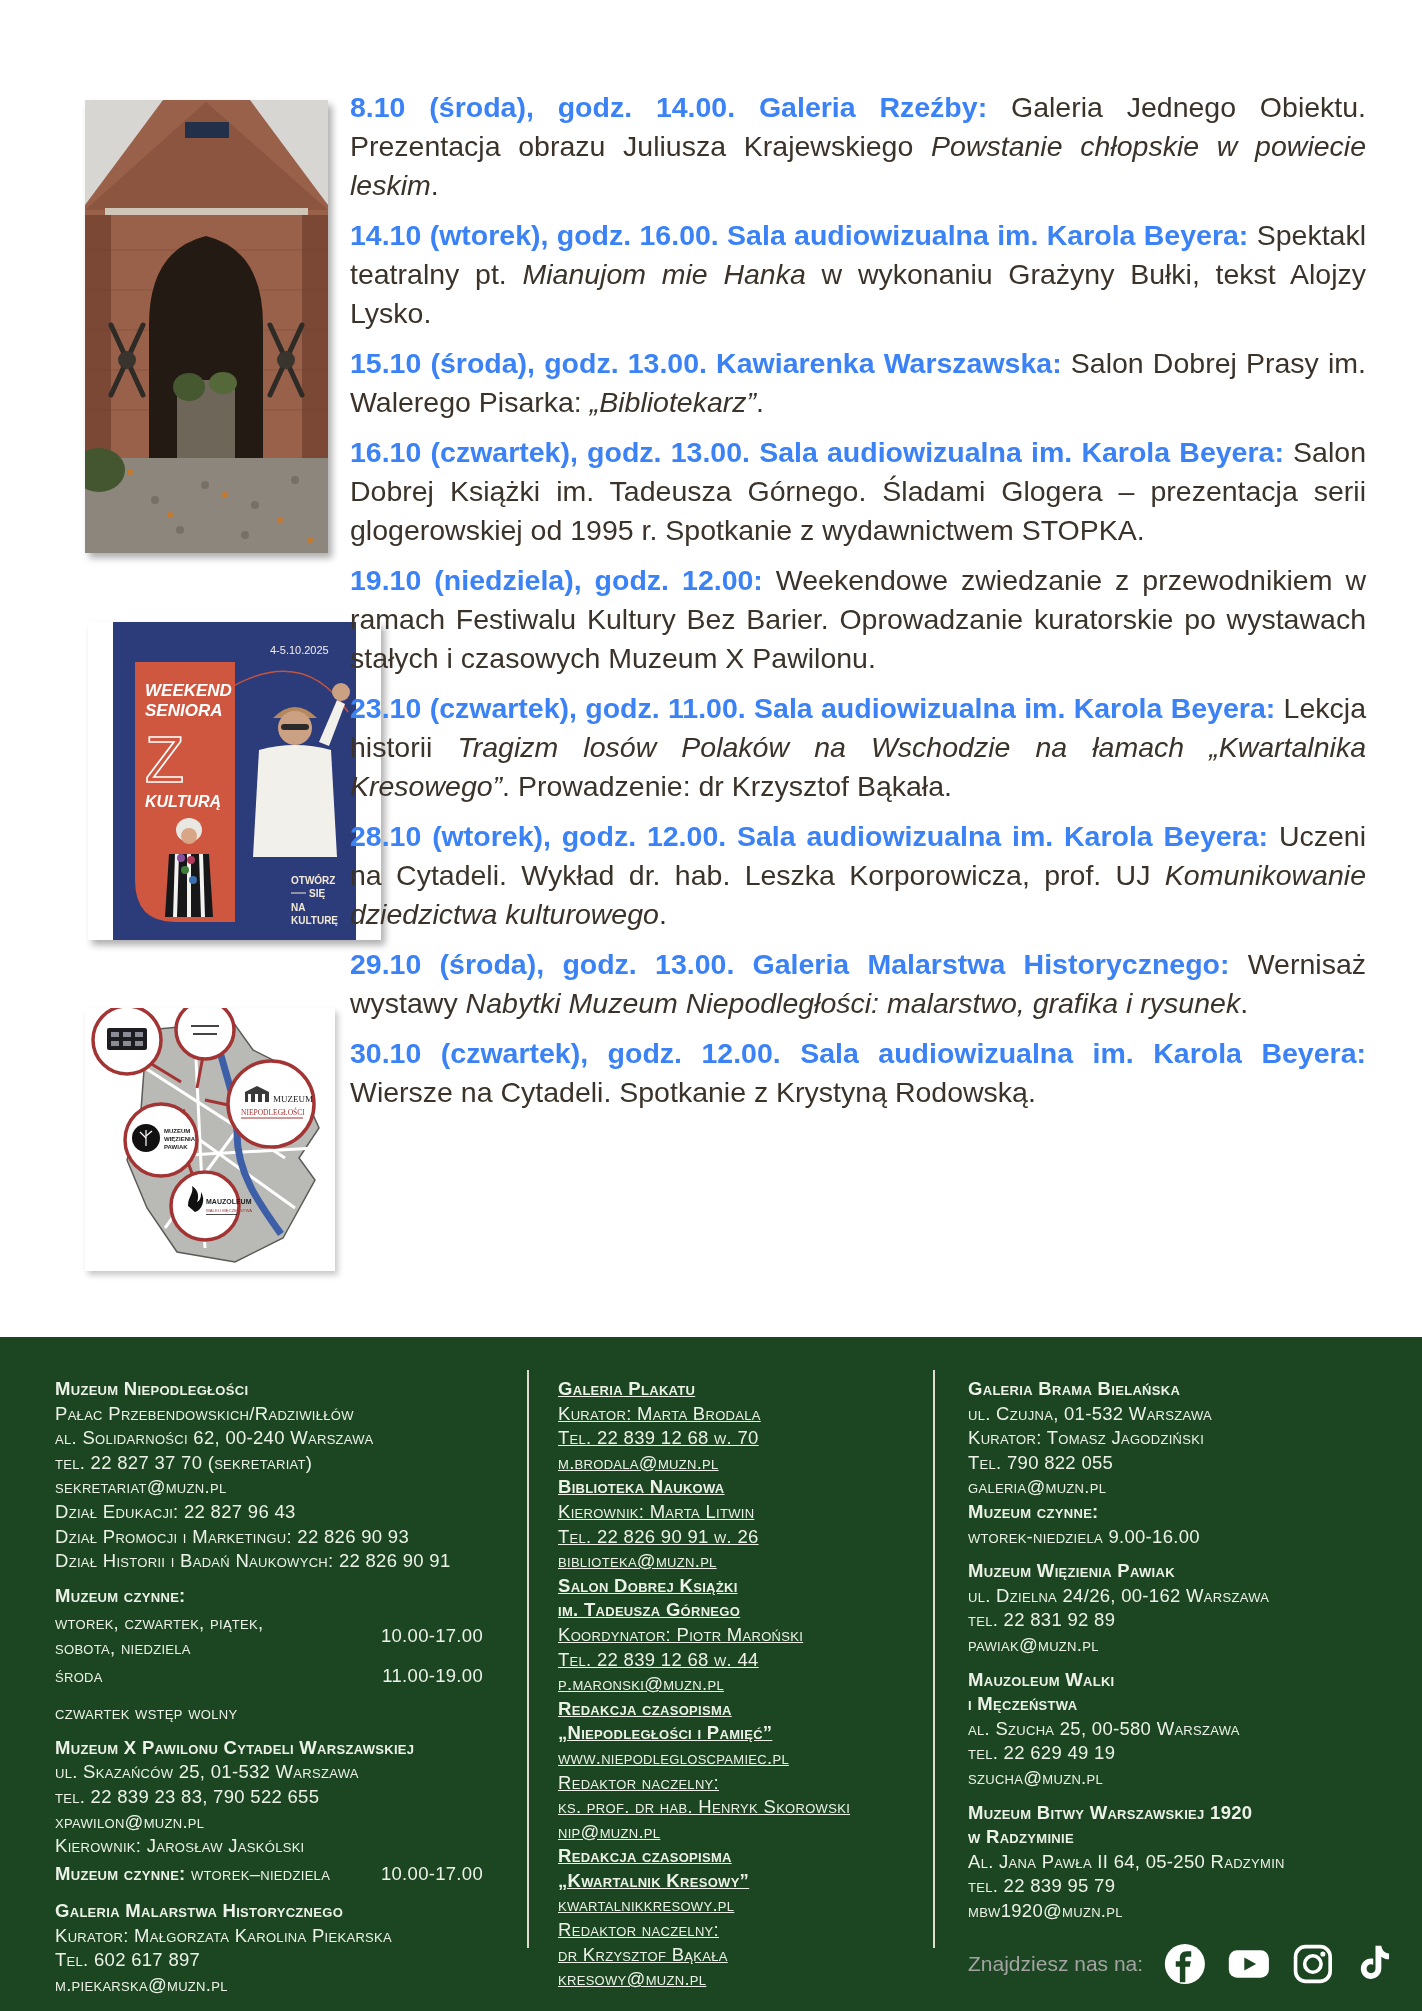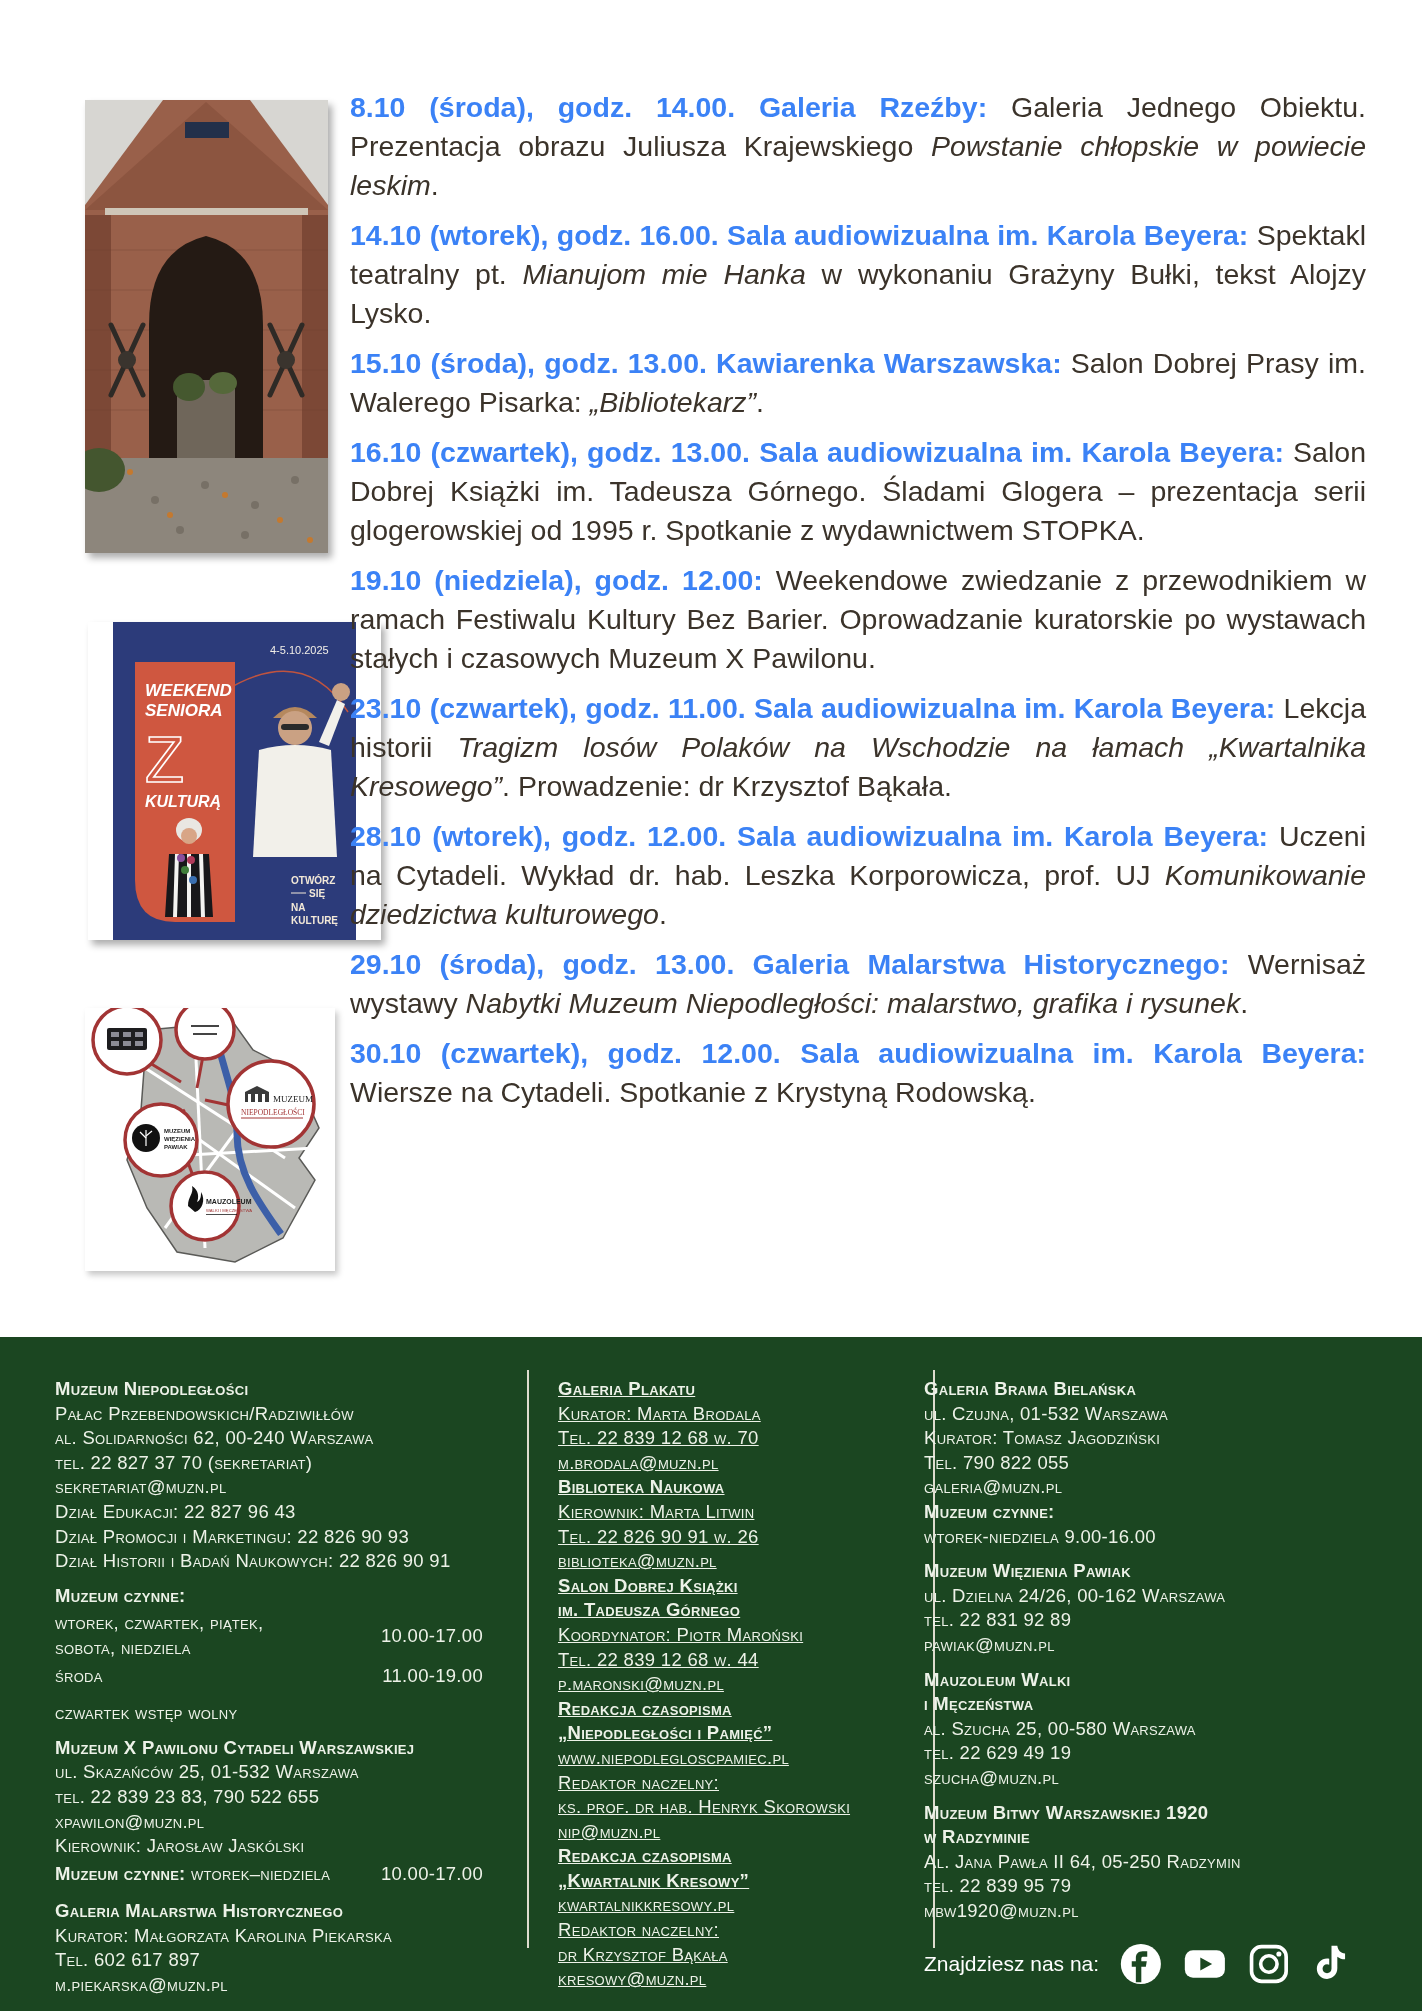--- a/index.html
+++ b/index.html
@@ -26,29 +26,29 @@
   .footer{
     position:absolute;left:0;top:1337px;width:1422px;height:674px;
     background:#1b4621;color:#edf2e8;
   }
   .fdivider{position:absolute;top:33px;width:2px;height:578px;background:#e9e5d8;opacity:.95;}
   #divider-1{left:527px;}
   #divider-2{left:933px;}
   .fcol{position:absolute;top:40px;font-size:18.5px;line-height:24.6px;}
   #fcol-1{left:55px;width:470px;}
   #fcol-2{left:558px;width:368px;text-decoration:underline;}
-  #fcol-3{left:924px;width:430px;}
+  #fcol-3{left:968px;width:430px;}
   .fh,.fline,.hleft,.hright,.ihl{
     font-variant:small-caps;letter-spacing:.3px;white-space:nowrap;
   }
   .fh{font-weight:700;}
   .fgap{height:10px;}
   .frow{display:flex;justify-content:space-between;align-items:center;width:428px;margin:3px 0;}
   .social{display:flex;align-items:center;gap:20px;margin-top:18px;}
-  .social-label{font-size:21px;color:#ffffff;white-space:nowrap;}
+  .social-label{font-size:21px;color:#a3a3a3;white-space:nowrap;}
   .sicon{width:46px;height:46px;display:block;cursor:pointer;}
 </style>
 </head>
 <body>
 
 <div class="img" id="gate-photo">
   <svg viewBox="0 0 243 453">
     <rect x="0" y="0" width="243" height="453" fill="#99604a"></rect>
 
     <polygon points="0,0 78,0 0,105" fill="#d7d6d2"></polygon>

